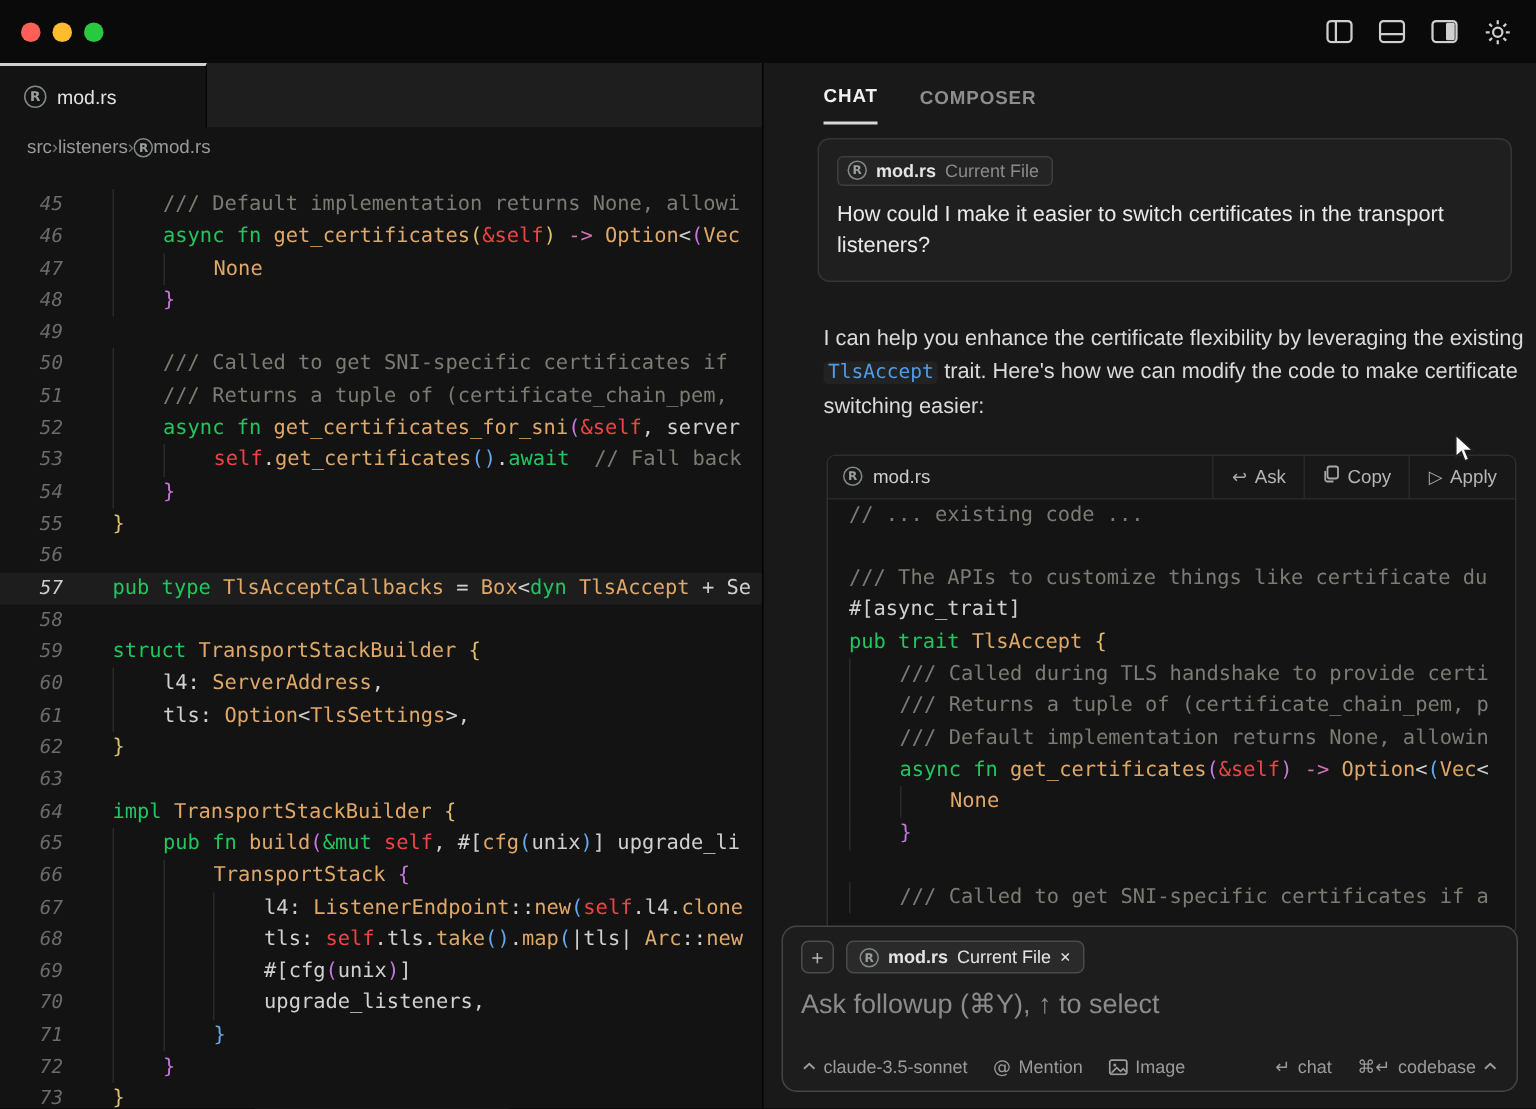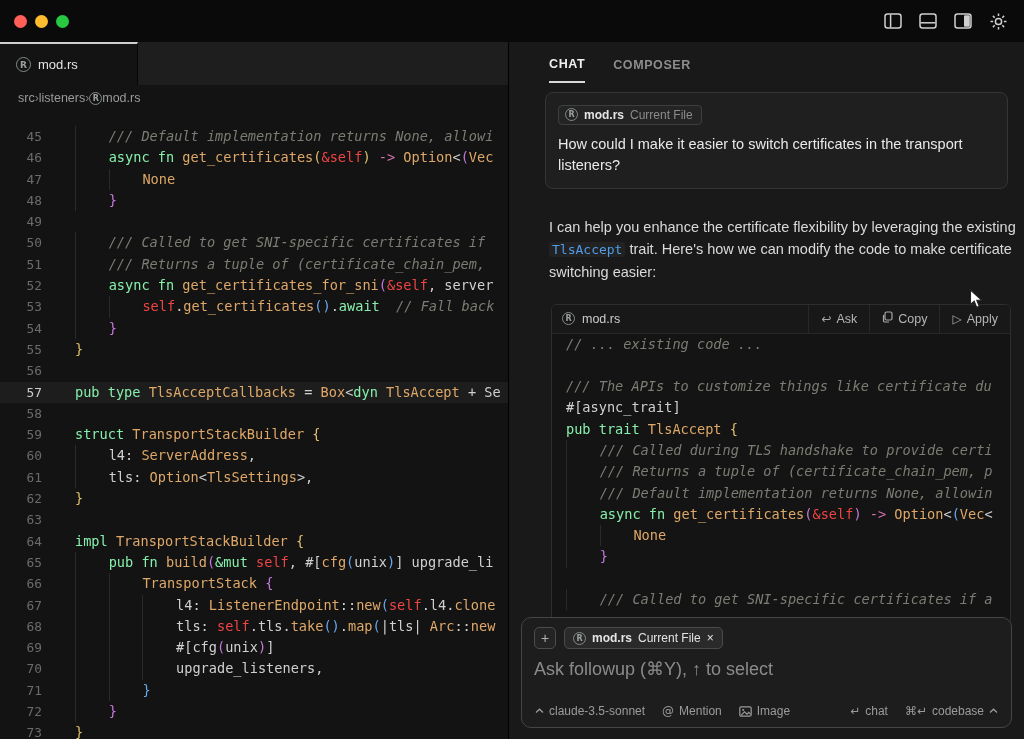--- a/index.html
+++ b/index.html
@@ -24,26 +24,26 @@
   .breadcrumb .sep { color:#7a7a7a; font-size:12px; }
   .ricon { width:15px; height:15px; min-width:15px; border:1px solid #838a86; border-radius:50%;
     color:#9aa19c; font-size:9px; font-weight:bold; display:inline-flex; align-items:center; justify-content:center;
     font-family:"DejaVu Sans", sans-serif; }
   .ricon.sm { width:13px; height:13px; min-width:13px; font-size:8px; }
 
   .code-area { position:absolute; top:69px; bottom:0; left:0; right:0; padding-top:26px; overflow:hidden; }
   .code-lines { margin-top:-11px; }
   .cl { display:flex; white-space:pre; height:21.3px; line-height:21.3px; position:relative;
     font-family:"DejaVu Sans Mono", monospace; font-size:13.6px; padding-left:75px; }
-  .cl .num { position:absolute; left:0; top:0; width:42px; text-align:right; color:#6b6b6b; font-size:12.8px; }
+  .cl .num { position:absolute; left:0; top:0; width:42px; text-align:right; color:#6b6b6b; font-size:12.8px;font-style:italic; }
   .cl.cur { background:rgba(255,255,255,0.045); }
   .cl.cur .num { color:#cdcdcd; }
   .ind { display:inline-block; width:33.7px; border-left:1px solid #2a2a2a; height:100%; }
-  .tk-cm { color:#7c7c74; font-style:italic; }
-  .tk-kw { color:#86efac; }
+  .tk-cm { color:#7c7c74; }
+  .tk-kw { color:#22c55e; }
   .tk-or { color:#dfa868; }
   .tk-sf { color:#ef4444; }
   .tk-op { color:#d570b5; }
   .tk-b1 { color:#e2c06c; }
   .tk-b2 { color:#c678dd; }
   .tk-b3 { color:#68a9ec; }
   .tk-tx { color:#d0d0d0; }
 
   
   .chat-pane { position:absolute; top:42px; left:508px; right:0; bottom:0; background:#191919;

